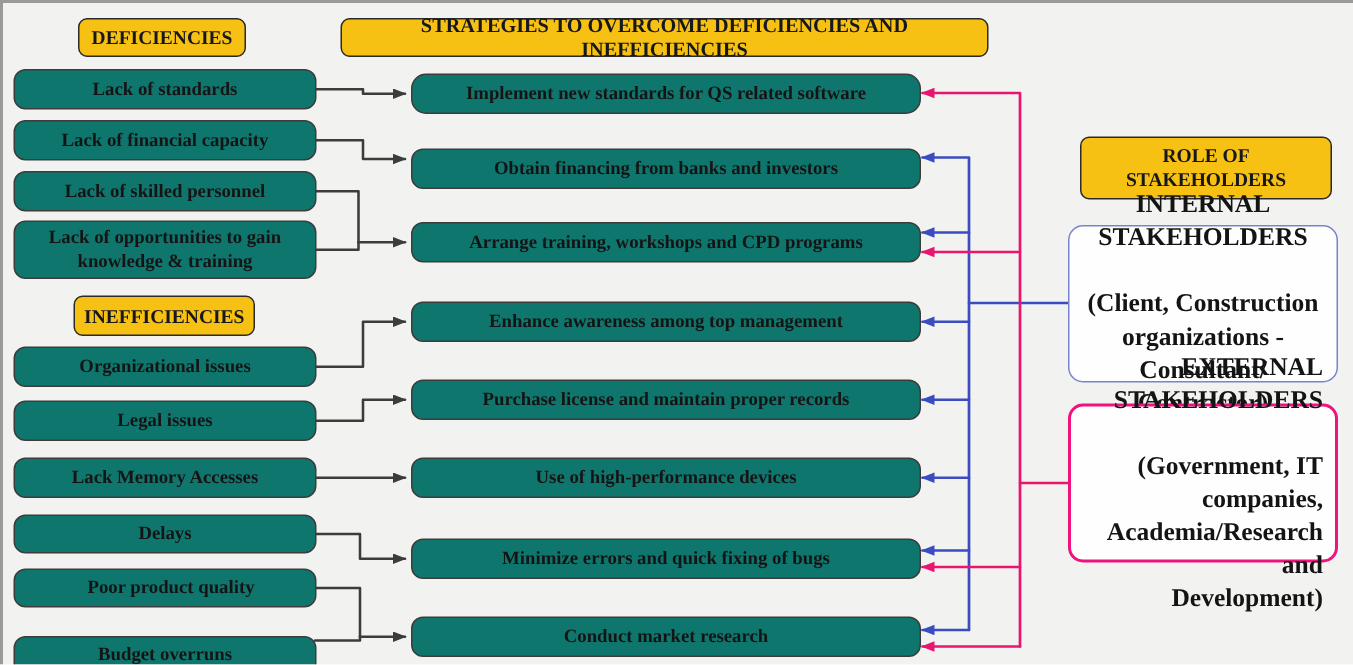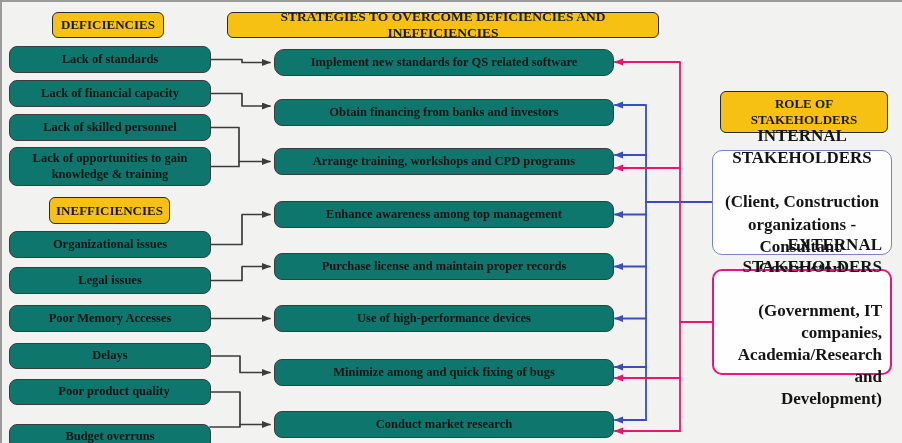--- a/index.html
+++ b/index.html
@@ -119,32 +119,32 @@
   <div class="hdr" style="left:718px;top:89px;width:168px;height:42px;">ROLE OF
 STAKEHOLDERS</div>
 
   <div class="box" style="left:7px;top:44px;width:202px;height:27px;">Lack of standards</div>
   <div class="box" style="left:7px;top:78px;width:202px;height:27px;">Lack of financial capacity</div>
   <div class="box" style="left:7px;top:112px;width:202px;height:27px;">Lack of skilled personnel</div>
   <div class="box" style="left:7px;top:145px;width:202px;height:39px;">Lack of opportunities to gain knowledge &amp; training</div>
 
   <div class="box" style="left:7px;top:229px;width:202px;height:27px;">Organizational issues</div>
   <div class="box" style="left:7px;top:265px;width:202px;height:27px;">Legal issues</div>
-  <div class="box" style="left:7px;top:303px;width:202px;height:27px;">Poor Memory Accesses</div>
+  <div class="box" style="left:7px;top:303px;width:202px;height:27px;">Lack Memory Accesses</div>
   <div class="box" style="left:7px;top:341px;width:202px;height:26px;">Delays</div>
   <div class="box" style="left:7px;top:377px;width:202px;height:26px;padding-left:16px;">Poor product quality</div>
   <div class="box" style="left:7px;top:412px;width:202px;height:26px;margin-top:10px;">Budget overruns</div>
 
   <div class="box" style="left:272px;top:47px;width:340px;height:27px;border-radius:10px;">Implement new standards for QS related software</div>
   <div class="box" style="left:272px;top:97px;width:340px;height:27px;">Obtain financing from banks and investors</div>
   <div class="box" style="left:272px;top:146px;width:340px;height:27px;">Arrange training, workshops and CPD programs</div>
   <div class="box" style="left:272px;top:199px;width:340px;height:27px;">Enhance awareness among top management</div>
   <div class="box" style="left:272px;top:251px;width:340px;height:27px;">Purchase license and maintain proper records</div>
   <div class="box" style="left:272px;top:303px;width:340px;height:27px;">Use of high-performance devices</div>
-  <div class="box" style="left:272px;top:357px;width:340px;height:27px;">Minimize among and quick fixing of bugs</div>
+  <div class="box" style="left:272px;top:357px;width:340px;height:27px;">Minimize errors and quick fixing of bugs</div>
   <div class="box" style="left:272px;top:409px;width:340px;height:27px;">Conduct market research</div>
 
   <div class="stake internal" style="left:710px;top:148px;width:180px;height:105px;">INTERNAL
 STAKEHOLDERS
 
 (Client, Construction
 organizations - Consultant/
 Contractor)</div>
   <div class="stake external" style="left:710px;top:267px;width:180px;height:106px;">EXTERNAL
 STAKEHOLDERS

